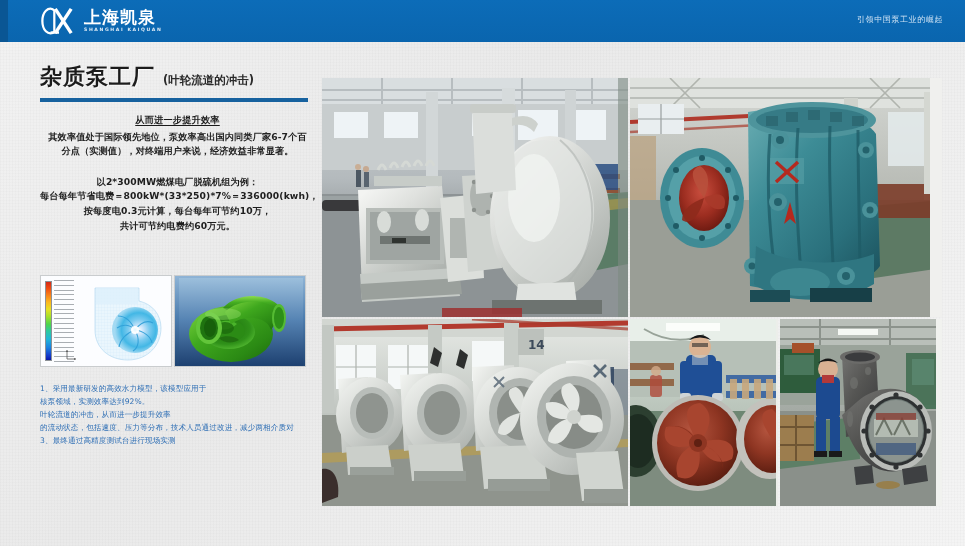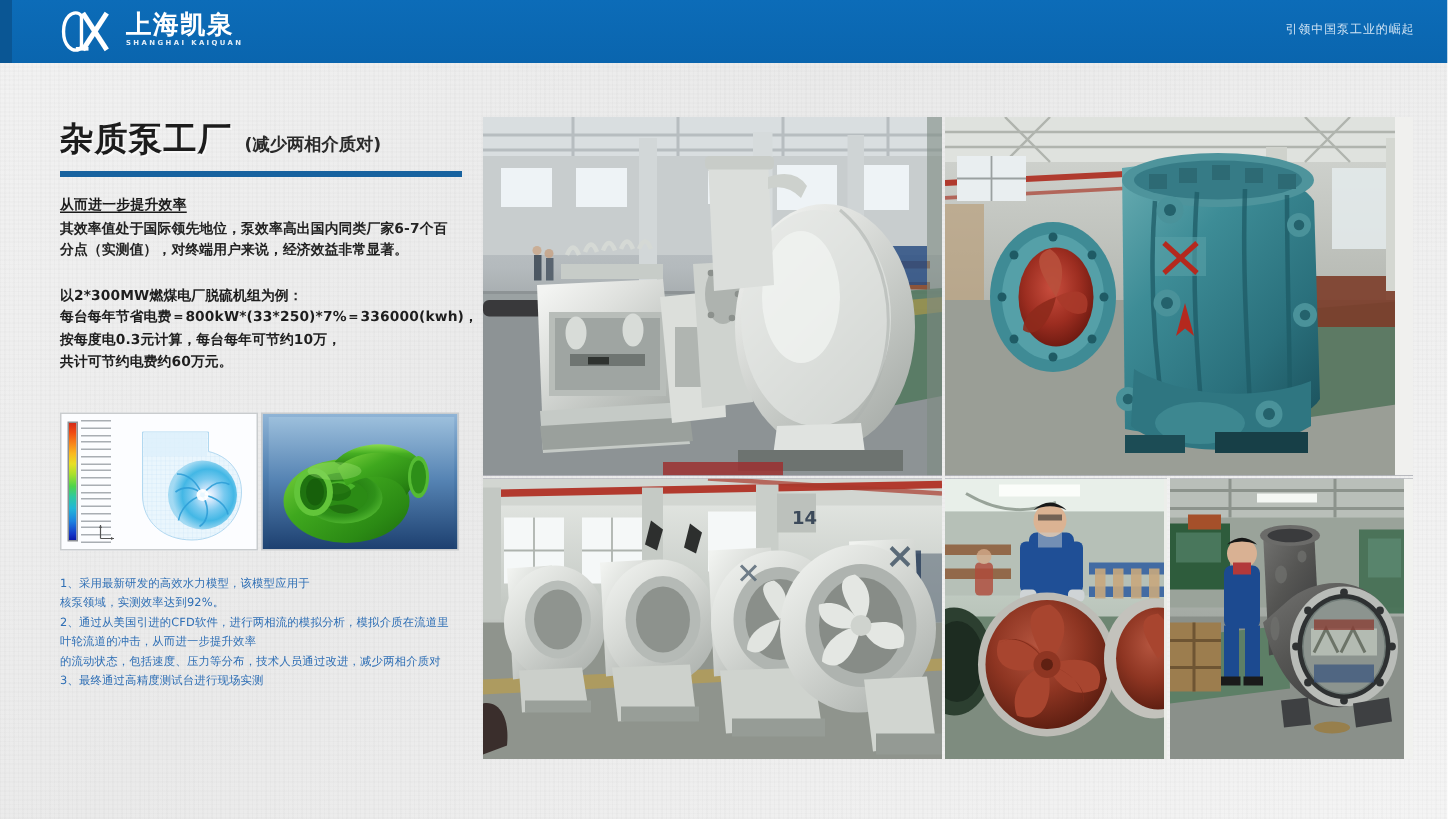--- a/index.html
+++ b/index.html
@@ -65,22 +65,23 @@
     right: 22px;
     top: 14px;
     font-size: 8px;
     color: #cfe3f4;
     letter-spacing: 0.6px;
   }
 
   
   .left-col {
     position: absolute;
-    left: 40px; top: 78px;
+    left: 40px; top: 62px;
     width: 275px;
+    text-align: center;
   }
   .title-row {
     display: flex;
     align-items: baseline;
     gap: 8px;
   }
   .title-main {
     font-size: 22px;
     font-weight: 700;
     color: #1c1c1c;
@@ -238,21 +239,21 @@
       </div>
     </div>
 
     <div class="header-slogan">引领中国泵工业的崛起</div>
   </div>
 
   <div class="left-col">
 
     <div class="title-row">
       <span class="title-main">杂质泵工厂</span>
-      <span class="title-sub">(减少两相介质对)</span>
+      <span class="title-sub">(叶轮流道的冲击)</span>
     </div>
     <div class="title-rule"></div>
 
     <div class="para">
       <div class="para-head">从而进一步提升效率</div>
       <div class="para-body">
         <div>其效率值处于国际领先地位，泵效率高出国内同类厂家6-7个百</div>
         <div>分点（实测值），对终端用户来说，经济效益非常显著。</div>
       </div>
     </div>
@@ -377,21 +378,20 @@
         <ellipse cx="31" cy="50" rx="6" ry="9" fill="#17600b"></ellipse>
 
         <ellipse cx="44" cy="36" rx="18" ry="6" fill="#a7e77a" opacity="0.35"></ellipse>
       </svg>
     </div>
   </div>
 
   <div class="notes">
     <div>1、采用最新研发的高效水力模型，该模型应用于</div>
     <div>核泵领域，实测效率达到92%。</div>
-    <div>2、通过从美国引进的CFD软件，进行两相流的模拟分析，模拟介质在流道里</div>
     <div>叶轮流道的冲击，从而进一步提升效率</div>
     <div>的流动状态，包括速度、压力等分布，技术人员通过改进，减少两相介质对</div>
     <div>3、最终通过高精度测试台进行现场实测</div>
   </div>
 
   <div class="photos">
 
     <div class="photo p1">
       <svg viewBox="0 0 306 239" preserveAspectRatio="xMidYMid slice">
         <defs>

